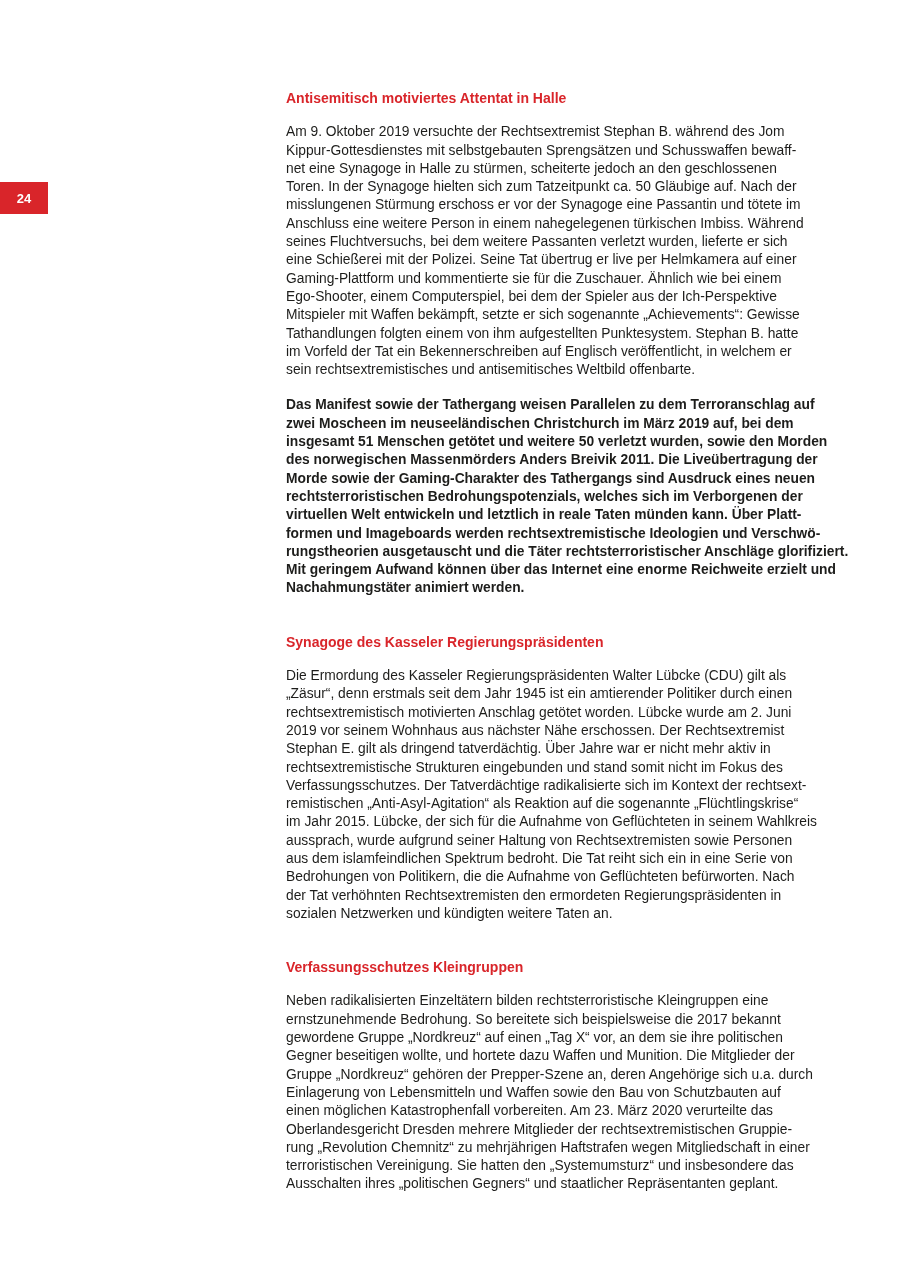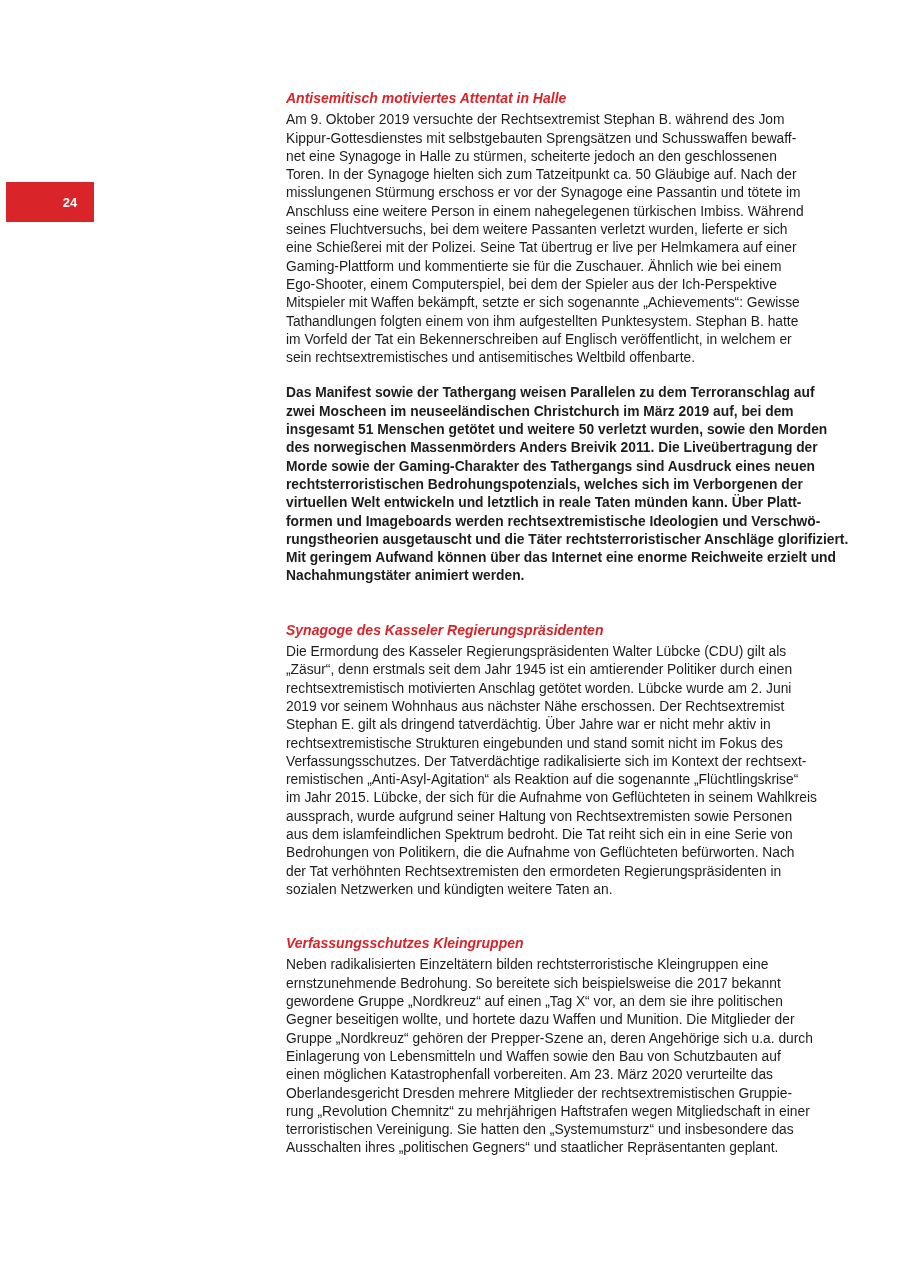--- a/index.html
+++ b/index.html
@@ -8,53 +8,51 @@
     position: relative;
     width: 900px;
     height: 1272px;
     background: #ffffff;
     overflow: hidden;
     font-family: "Liberation Sans", sans-serif;
     color: #1d1d1b;
   }
   .page-number-tab {
     position: absolute;
-    left: 6px;
+    left: 0;
     top: 182px;
     width: 48px;
-    height: 40px;
+    height: 32px;
     background: #d9252a;
     color: #ffffff;
     font-size: 13px;
     font-weight: bold;
     display: flex;
     align-items: center;
     justify-content: center;
-    padding-left: 40px;
   }
   .content {
     position: absolute;
     left: 286px;
     top: 89px;
     width: 580px;
   }
   .section-heading {
     margin: 0;
     font-size: 14px;
     font-weight: bold;
     line-height: 18.3px;
     color: #d9252a;
     white-space: pre;
-    font-style: italic;
   }
   .report-section + .report-section .section-heading {
     margin-top: 35px;
   }
   .para {
-    margin: 4px 0 0 0;
+    margin: 16px 0 0 0;
     font-size: 13.8px;
     line-height: 18.3px;
     white-space: pre;
     color: #1d1d1b;
   }
   .para + .para {
     margin-top: 17px;
     font-weight: bold;
   }
 </style>

